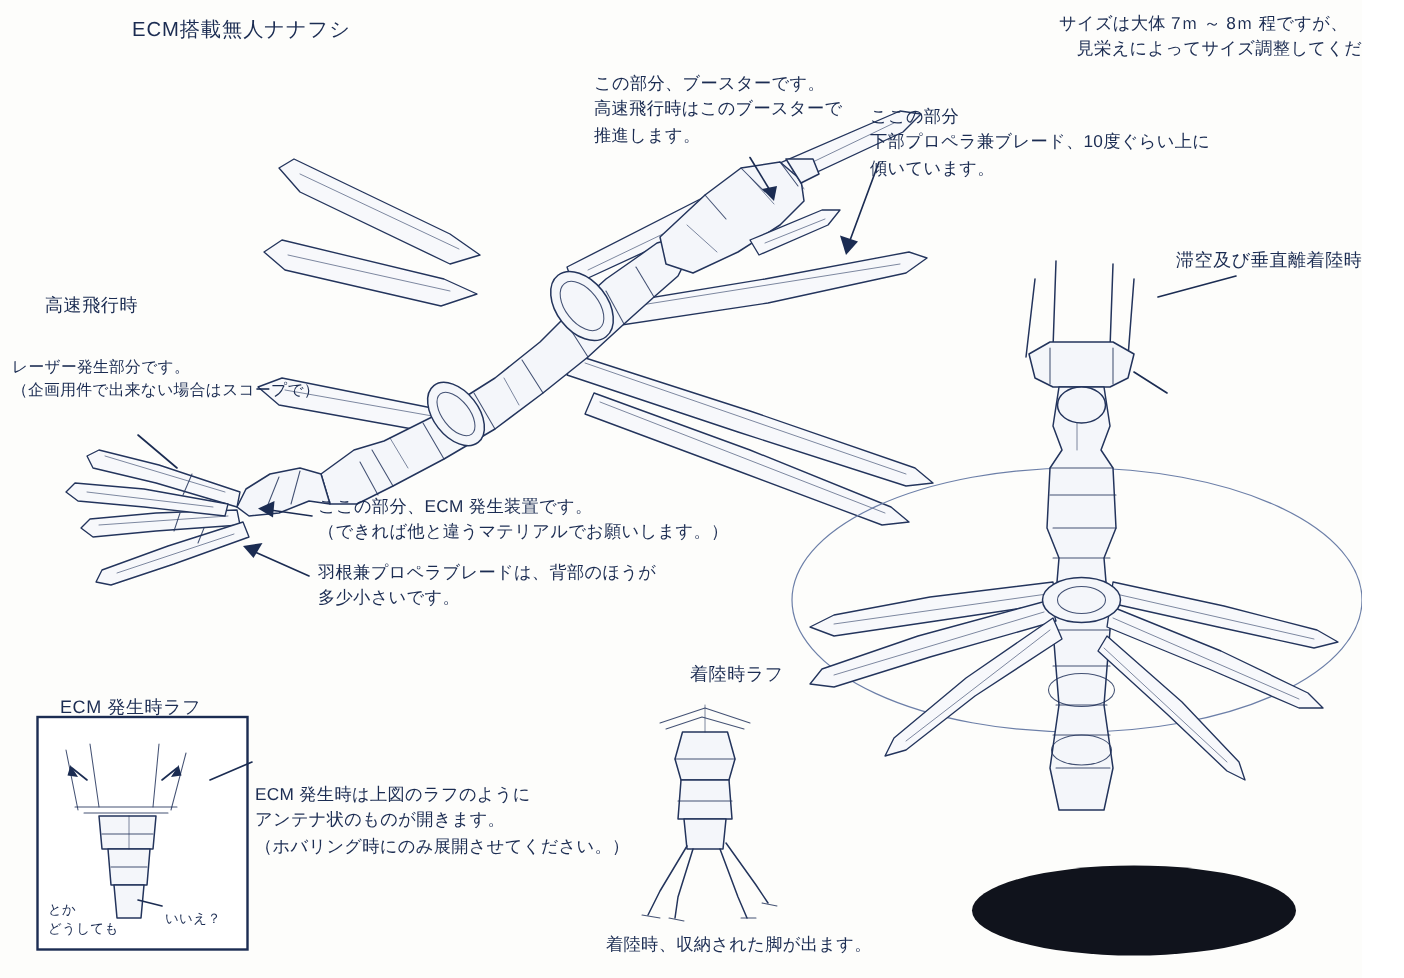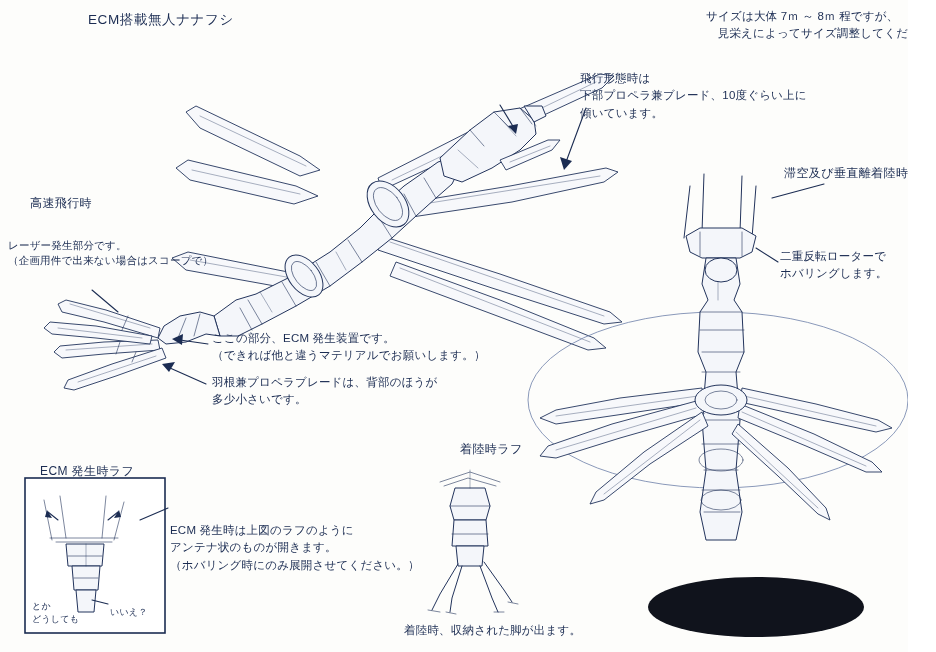--- a/index.html
+++ b/index.html
@@ -264,40 +264,41 @@
 
       <path class="arrow" d="M168,508 L140,520"></path>
     </g>
   </svg>
 
   <div class="ann title" style="left:88px; top:10px;">ECM搭載無人ナナフシ</div>
 
   <div class="ann" style="left:706px; top:8px;">サイズは大体 7ｍ ～ 8ｍ 程ですが、
 　見栄えによってサイズ調整してください。</div>
 
-
-  <div class="ann" style="left:580px; top:70px;">飛行形態時は
+  <div class="ann" style="left:396px; top:48px;">この部分、ブースターです。
+高速飛行時はこのブースターで
+推進します。</div>
+
+  <div class="ann" style="left:580px; top:70px;">ここの部分
 下部プロペラ兼ブレード、10度ぐらい上に
 傾いています。</div>
 
   <div class="ann head" style="left:30px; top:194px;text-align:center;">高速飛行時</div>
 
   <div class="ann small" style="left:8px; top:238px;">レーザー発生部分です。
 （企画用件で出来ない場合はスコープで）</div>
 
   <div class="ann" style="left:212px; top:330px;">ここの部分、ECM 発生装置です。
 （できれば他と違うマテリアルでお願いします。）</div>
 
   <div class="ann" style="left:212px; top:374px;">羽根兼プロペラブレードは、背部のほうが
 多少小さいです。</div>
 
   <div class="ann head" style="left:784px; top:164px;">滞空及び垂直離着陸時</div>
 
-  <div class="ann" style="left:780px; top:248px;">二重反転ローターで
-ホバリングします。</div>
 
 
   <div class="ann head" style="left:460px; top:440px;">着陸時ラフ</div>
 
   <div class="ann" style="left:404px; top:622px;">着陸時、収納された脚が出ます。</div>
 
   <div class="ann head" style="left:40px; top:462px;">ECM 発生時ラフ</div>
 
   <div class="ann" style="left:170px; top:492px;margin-top:30px;">ECM 発生時は上図のラフのように
 アンテナ状のものが開きます。

